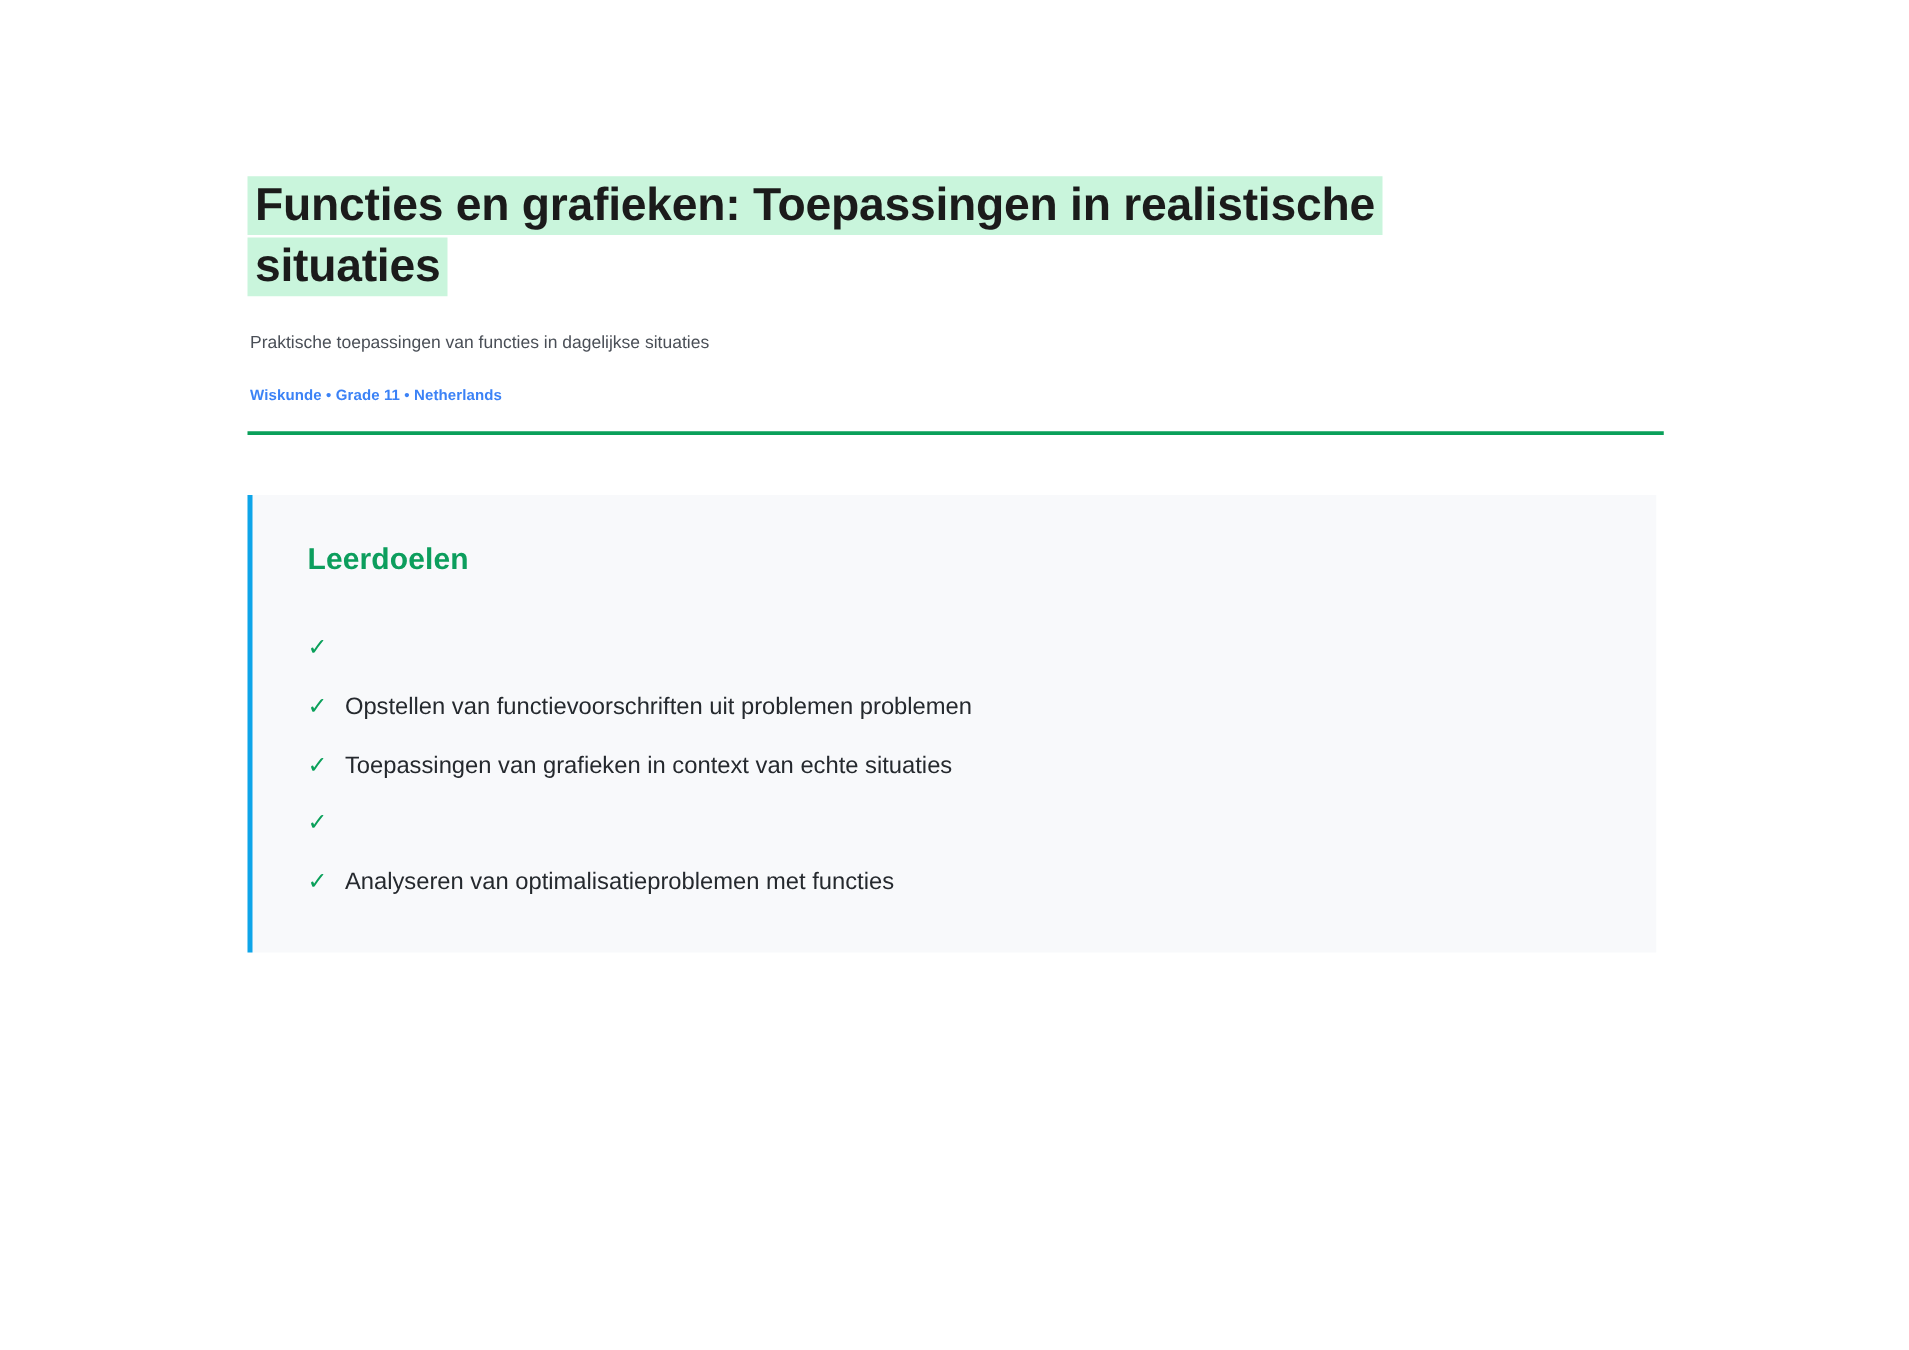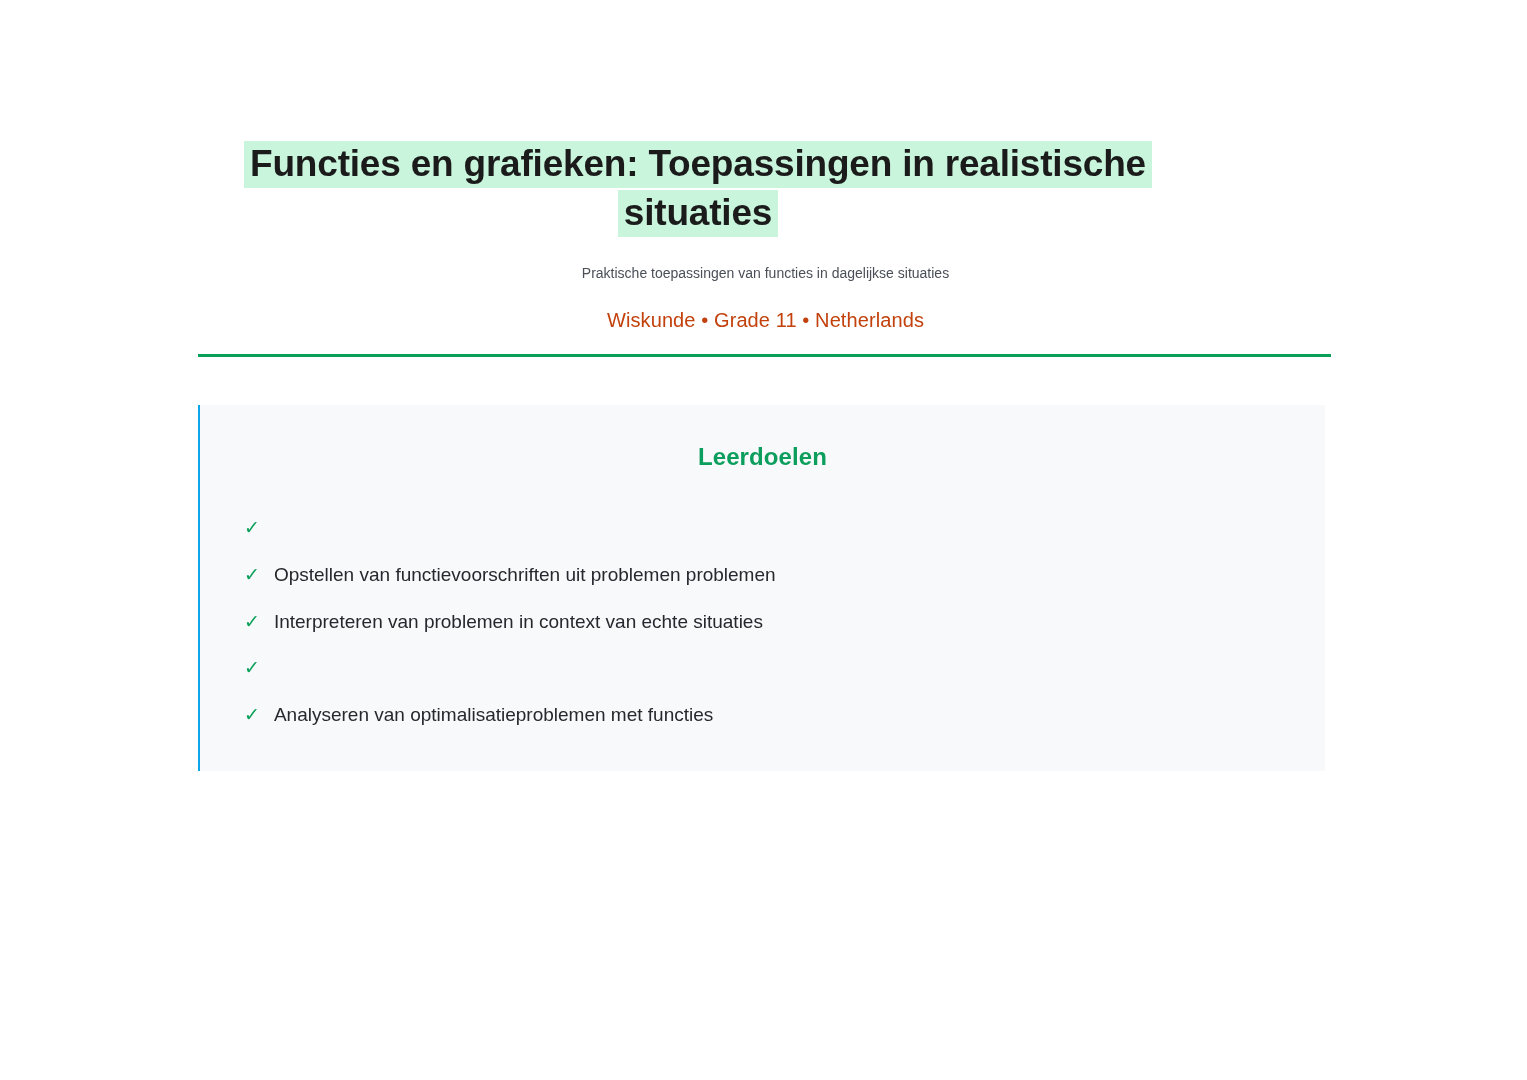--- a/index.html
+++ b/index.html
@@ -13,21 +13,20 @@
     height: 1080px;
     font-family: "Liberation Sans", sans-serif;
     color: #1a1a1a;
     overflow: hidden;
   }
   .page {
     position: relative;
     width: 1527px;
     height: 1080px;
     box-sizing: border-box;
-    text-align: center;
   }
   .content {
     position: absolute;
     left: 198px;
     top: 140px;
     width: 1133px;
   }
 
   
   .doc-title {
@@ -49,37 +48,38 @@
   .doc-subtitle {
     margin: 26px 0 0 2px;
     font-size: 14px;
     color: #4a4f57;
     font-weight: normal;
     line-height: 1.4;
   }
 
   .doc-meta {
     margin: 26px 0 0 2px;
-    font-size: 20px;
-    color: #c2410c;
+    font-size: 12px;
+    color: #3b82f6;
     letter-spacing: 0.1px;
+    font-weight: bold;
   }
 
   .rule {
     margin-top: 22px;
     height: 3px;
     background: #0aa05a;
     width: 1133px;
   }
 
   
   .objectives {
     margin-top: 48px;
     background: #f8f9fb;
-    border-left: 2px solid #0ea5e9;
+    border-left: 4px solid #0ea5e9;
     width: 1127px;
     box-sizing: border-box;
     padding: 38px 44px 44px 44px;
     min-height: 330px;
   }
   .objectives-title {
     font-size: 24px;
     font-weight: bold;
     color: #0c9e5d;
     margin: 0 0 44px 0;
@@ -128,21 +128,21 @@
       <ul class="objective-list">
         <li class="objective-item">
           <span class="check">✓</span>
         </li>
         <li class="objective-item">
           <span class="check">✓</span>
           <span>Opstellen van functievoorschriften uit problemen problemen</span>
         </li>
         <li class="objective-item">
           <span class="check">✓</span>
-          <span>Interpreteren van problemen in context van echte situaties</span>
+          <span>Toepassingen van grafieken in context van echte situaties</span>
         </li>
         <li class="objective-item">
           <span class="check">✓</span>
         </li>
         <li class="objective-item">
           <span class="check">✓</span>
           <span>Analyseren van optimalisatieproblemen met functies</span>
         </li>
       </ul>
     </section>

